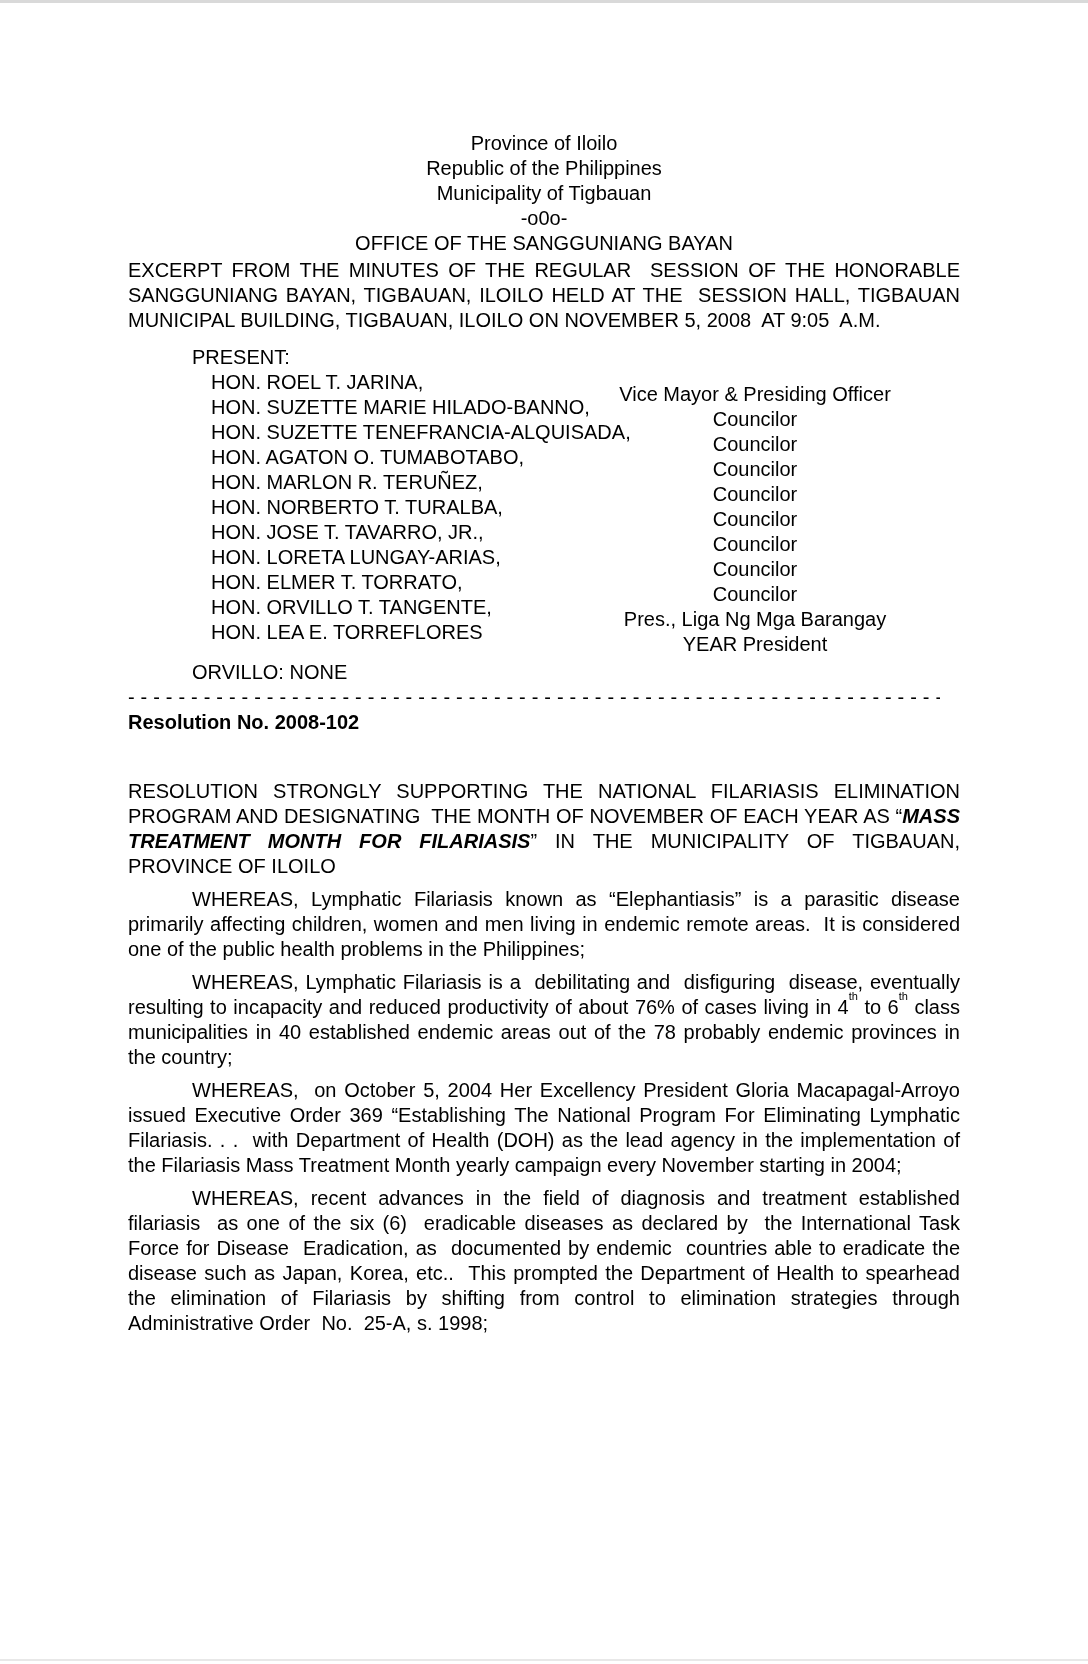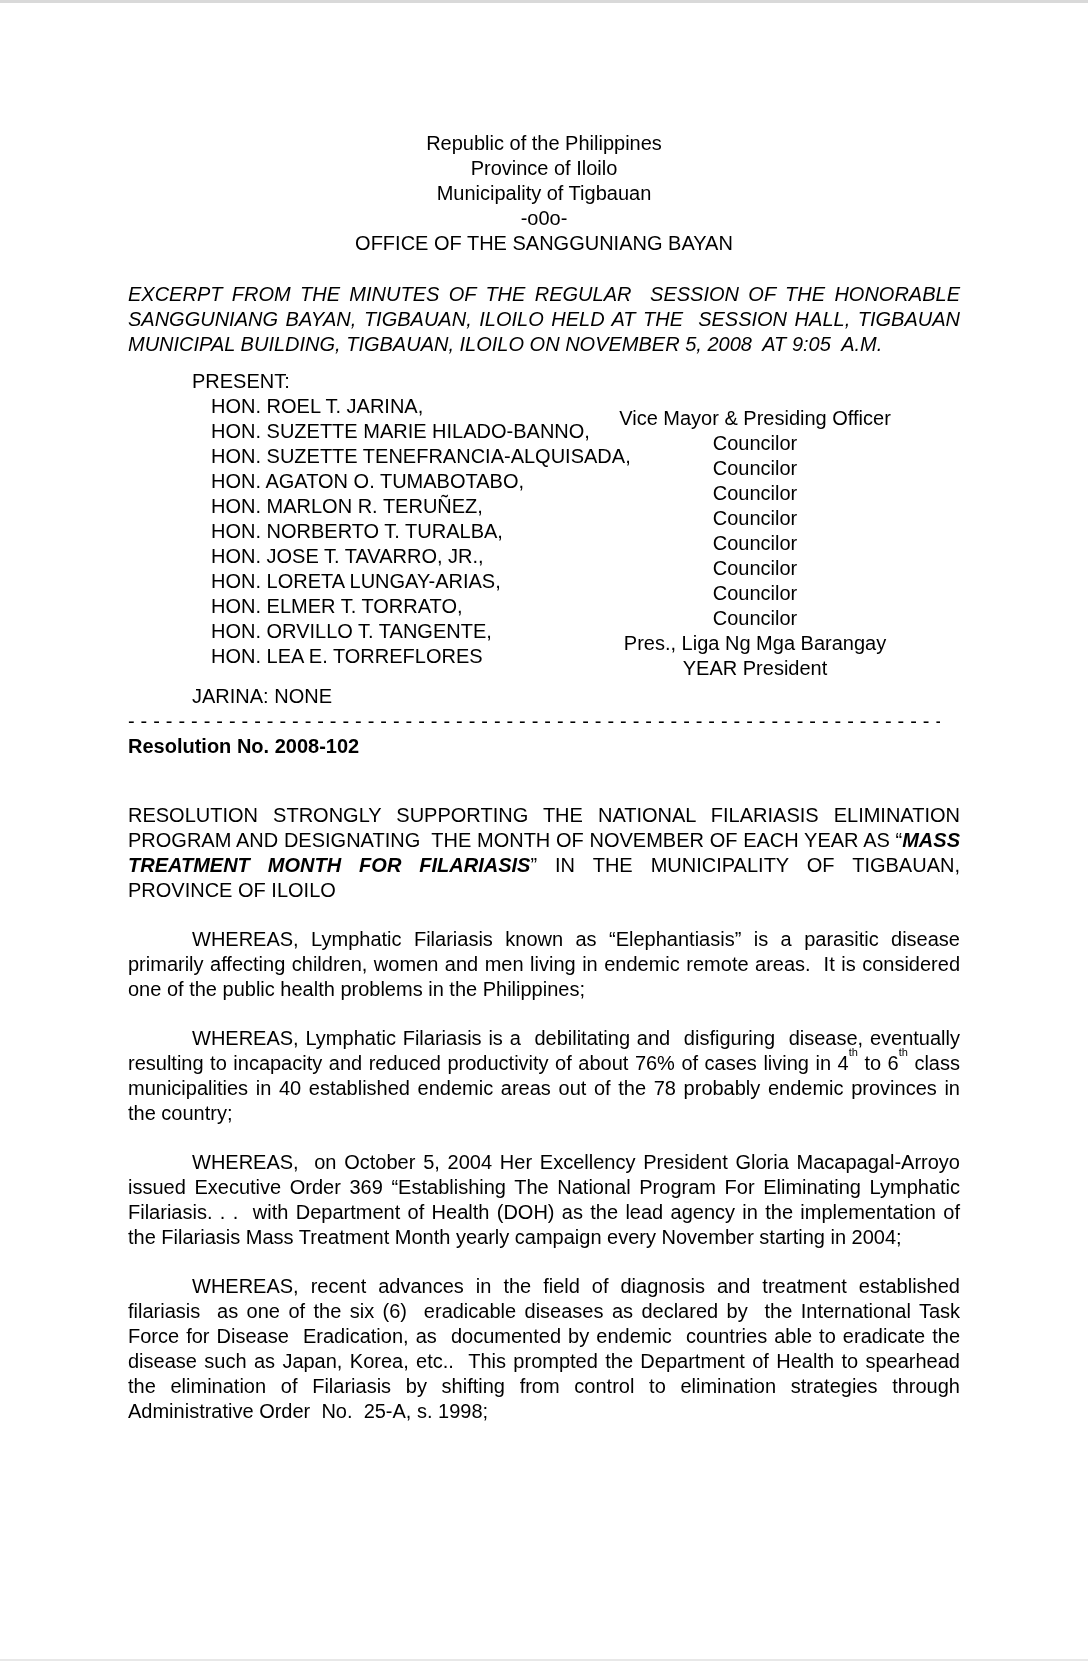--- a/index.html
+++ b/index.html
@@ -7,41 +7,41 @@
     width:1088px;height:1664px;box-sizing:border-box;position:relative;overflow:hidden;
     background:#ffffff;color:#000;
     padding:131px 128px 0 128px;
     font-family:"Liberation Sans","DejaVu Sans",sans-serif;
     font-size:20px;line-height:25px;
   }
   .page::before{content:"";position:absolute;top:0;left:0;right:0;height:3px;background:#d9d9d9;}
   .page::after{content:"";position:absolute;bottom:3px;left:0;right:0;height:2px;background:#e8e8e8;}
   .center{text-align:center;}
   .just{text-align:justify;}
-  .excerpt{margin-top:26px;font-style:italic;}
+  .excerpt{margin-top:2px;}
   .present-block{margin-top:12px;}
   .ind64{padding-left:64px;}
   .prow{position:relative;padding-left:83px;height:25px;white-space:nowrap;}
   .prow .pos{position:absolute;left:627px;top:12px;transform:translateX(-50%);white-space:nowrap;}
   .absent{margin-top:15px;padding-left:64px;}
   .divider{white-space:nowrap;overflow:hidden;width:812px;letter-spacing:0.2px;}
   .resno{font-weight:bold;text-align:left;}
   .title-para{margin-top:44px;}
-  .whereas{margin-top:24px;text-indent:64px;}
+  .whereas{margin-top:8px;text-indent:64px;}
   .em-bi{font-weight:bold;font-style:italic;}
   sup.s{font-size:11px;line-height:0;position:relative;top:-6px;}
 </style>
 </head>
 <body>
 
 <div class="page">
 
   <div class="hdr">
+    <div class="center">Province of Iloilo</div>
     <div class="center">Republic of the Philippines</div>
-    <div class="center">Province of Iloilo</div>
     <div class="center">Municipality of Tigbauan</div>
     <div class="center">-o0o-</div>
     <div class="center">OFFICE OF THE SANGGUNIANG BAYAN</div>
   </div>
 
   <div class="excerpt just">EXCERPT FROM THE MINUTES OF THE REGULAR&nbsp; SESSION OF THE HONORABLE SANGGUNIANG BAYAN, TIGBAUAN, ILOILO HELD AT THE&nbsp; SESSION HALL, TIGBAUAN MUNICIPAL BUILDING, TIGBAUAN, ILOILO ON NOVEMBER 5, 2008&nbsp; AT 9:05&nbsp; A.M.</div>
 
   <div class="present-block">
     <div class="ind64">PRESENT:</div>
     <div class="prow">
@@ -83,21 +83,21 @@
     <div class="prow">
       <span>HON. ORVILLO T. TANGENTE,</span>
       <span class="pos">Pres., Liga Ng Mga Barangay</span>
     </div>
     <div class="prow">
       <span>HON. LEA E. TORREFLORES</span>
       <span class="pos">YEAR President</span>
     </div>
   </div>
 
-  <div class="absent">JARINA: NONE</div>
+  <div class="absent">ORVILLO: NONE</div>
 
   <div class="divider">- - - - - - - - - - - - - - - - - - - - - - - - - - - - - - - - - - - - - - - - - - - - - - - - - - - - - - - - - - - - - - - - - -</div>
 
   <div class="resno">Resolution No. 2008-102</div>
 
   <div class="title-para just"><span>RESOLUTION STRONGLY SUPPORTING THE NATIONAL FILARIASIS ELIMINATION PROGRAM AND DESIGNATING&nbsp; THE MONTH OF NOVEMBER OF EACH YEAR AS “</span><span class="em-bi">MASS TREATMENT MONTH FOR FILARIASIS</span><span>” IN THE MUNICIPALITY OF TIGBAUAN, PROVINCE OF ILOILO</span></div>
 
   <div class="whereas just">WHEREAS, Lymphatic Filariasis known as “Elephantiasis” is a parasitic disease primarily affecting children, women and men living in endemic remote areas.&nbsp; It is considered one of the public health problems in the Philippines;</div>
 
   <div class="whereas just"><span>WHEREAS, Lymphatic Filariasis is a&nbsp; debilitating and&nbsp; disfiguring&nbsp; disease, eventually resulting to incapacity and reduced productivity of about 76% of cases living in 4</span><sup class="s">th</sup><span> to 6</span><sup class="s">th</sup><span> class municipalities in 40 established endemic areas out of the 78 probably endemic provinces in the country;</span></div>

